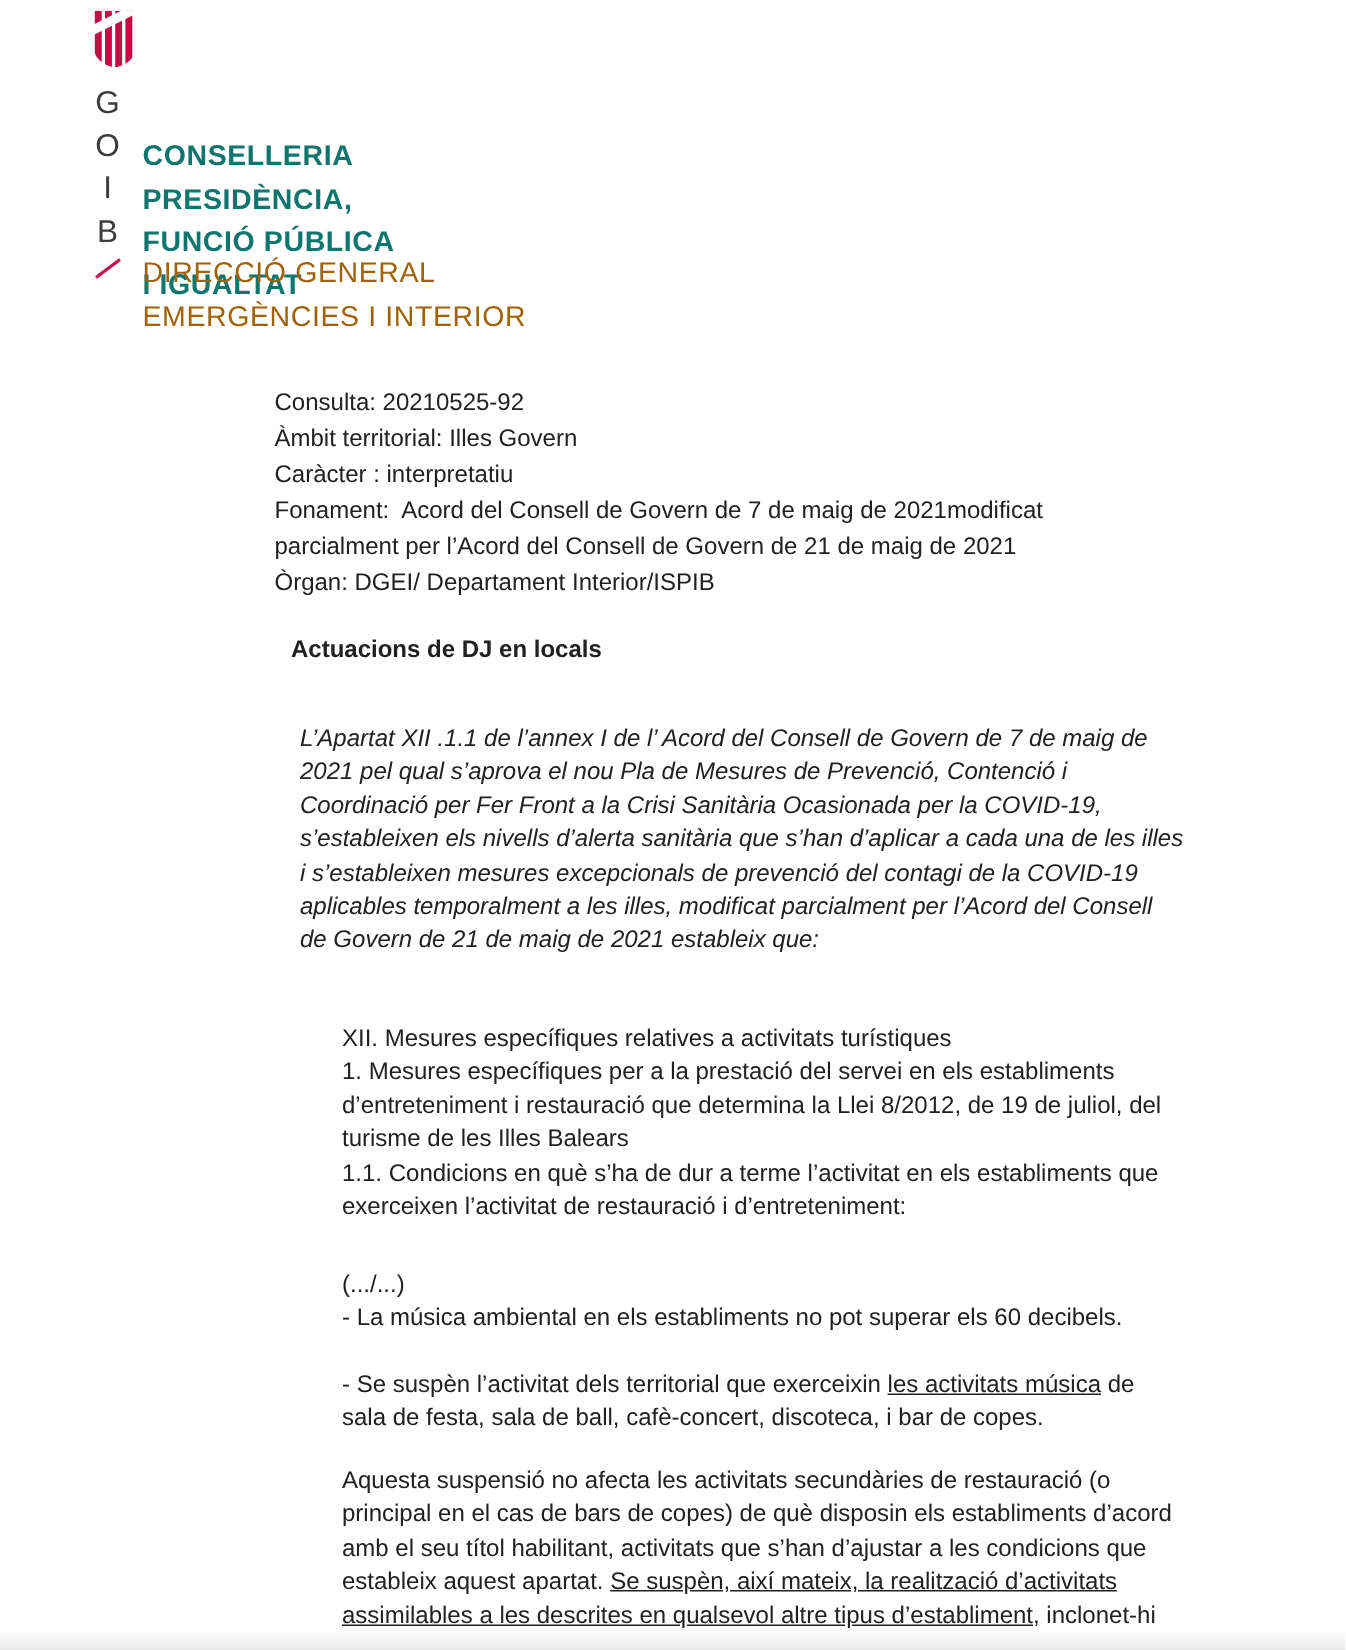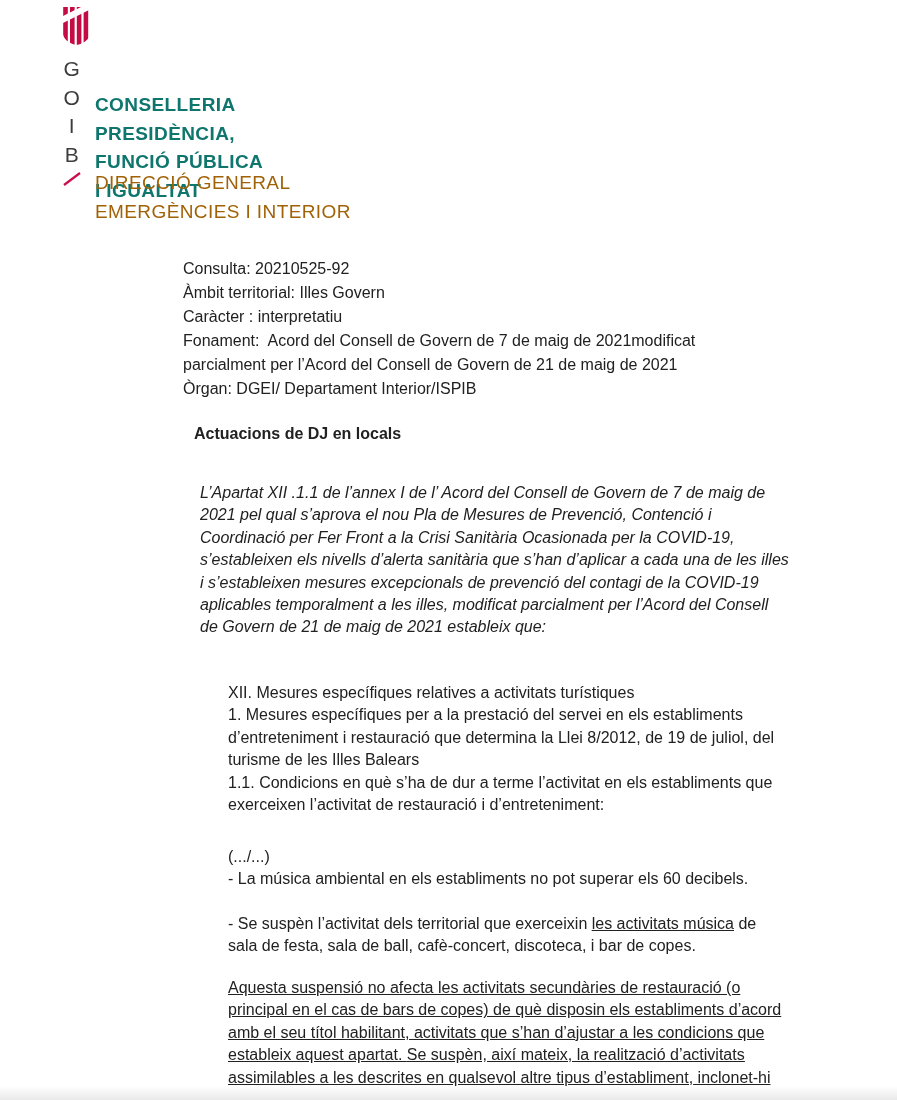--- a/index.html
+++ b/index.html
@@ -36,21 +36,21 @@
     position:absolute;
     font-size:16px;line-height:22.4px;
     white-space:pre-line;
   }
   #meta{left:183px;top:257px;width:680px;line-height:24px;}
   #doc-heading{left:183px;top:423px;width:680px;font-weight:bold;margin-left:11px;}
   #intro{left:200px;top:482px;width:690px;font-style:italic;}
   #excerpt-1{left:228px;top:682px;width:650px;}
   #excerpt-2{left:228px;top:846px;width:650px;}
   #excerpt-3{left:228px;top:913px;width:650px;}
-  #excerpt-4{left:228px;top:977px;width:650px;text-decoration:underline;}
+  #excerpt-4{left:228px;top:977px;width:650px;}
   .seg-b{font-weight:normal;}
   .seg-u{text-decoration:underline;}
   
   #page-bottom-edge{
     position:absolute;left:0;bottom:0;width:897px;height:14px;
     background:linear-gradient(to bottom, rgba(0,0,0,0), rgba(0,0,0,0.085));
   }
 </style>
 </head>
 <body>

